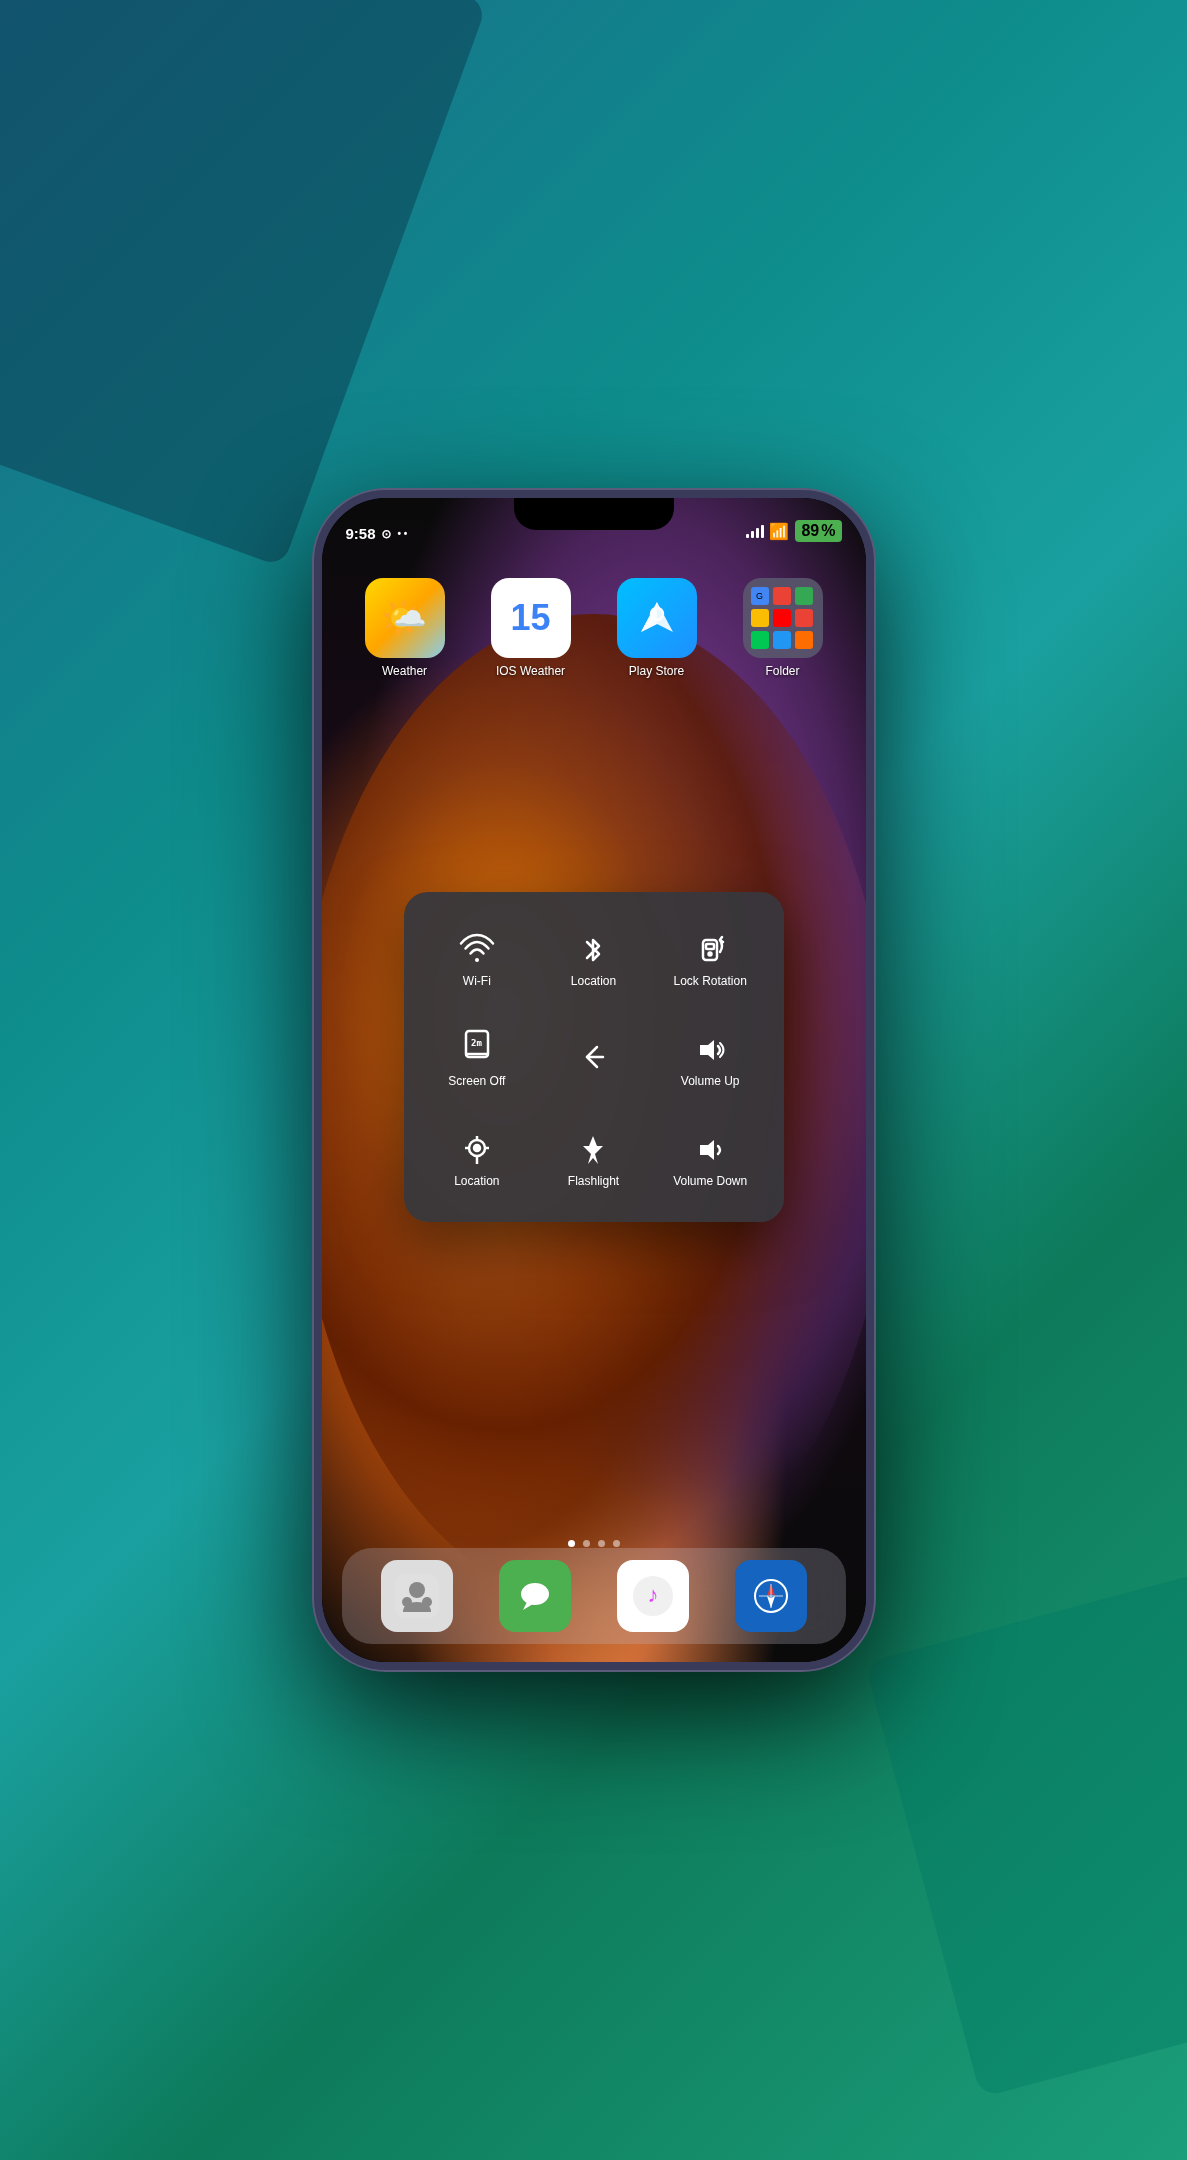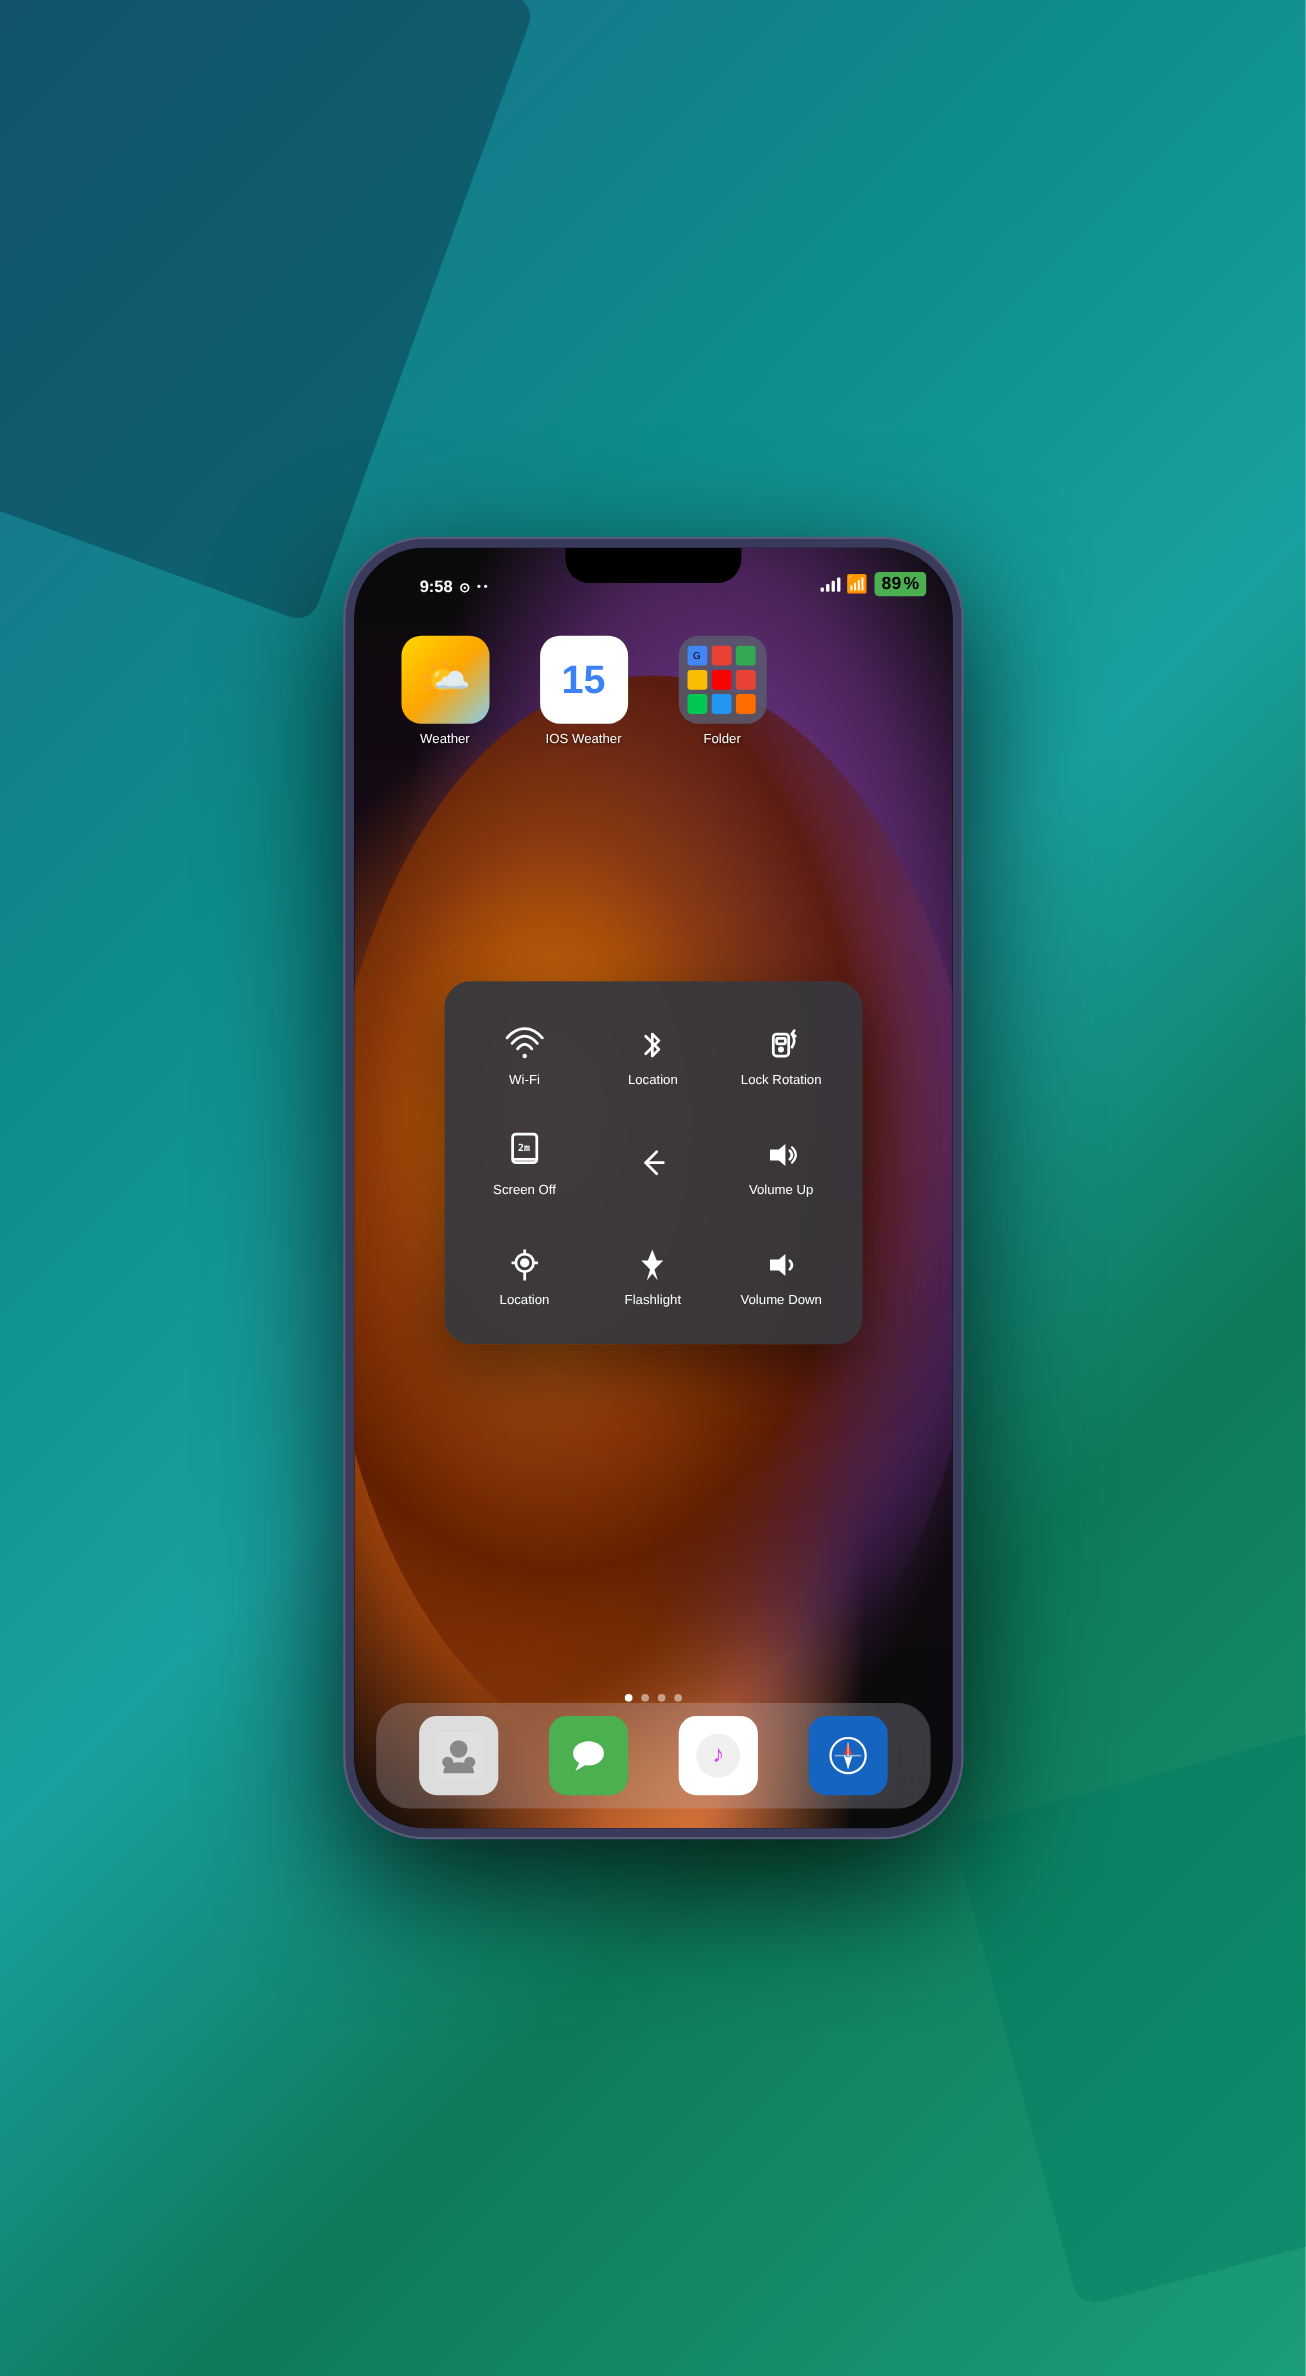--- a/index.html
+++ b/index.html
@@ -342,21 +342,21 @@
 <div class="phone">
   <div class="phone-screen">
 
     <div class="wallpaper"></div>
     <div class="planet"></div>
 
     <div class="notch"></div>
 
     <div class="status-bar">
       <div class="status-left">
-        <span style="font-size:15px;font-weight:700;margin-left:36px;">9:58</span>
+        <span style="font-size:15px;font-weight:700;">9:58</span>
         <span style="font-size:12px;">⊙</span>
         <span style="font-size:10px;">• •</span>
       </div>
       <div class="status-right">
         <div class="signal-bars">
           <div class="signal-bar" style="height:4px;"></div>
           <div class="signal-bar" style="height:7px;"></div>
           <div class="signal-bar" style="height:10px;"></div>
           <div class="signal-bar" style="height:13px;"></div>
         </div>
@@ -377,20 +377,30 @@
         <span class="app-icon-label">Weather</span>
       </div>
 
       <div class="app-icon">
         <div class="app-icon-img ios-launcher" style="background:white;color:#FF6B35;">
           <span style="font-size:36px;font-weight:900;color:#3b82f6;">15</span>
         </div>
         <span class="app-icon-label">IOS Weather</span>
       </div>
 
+      <div class="app-icon">
+        <div class="app-icon-img app-store">
+          <svg width="44" height="44" viewBox="0 0 44 44">
+            <path d="M22 6 L38 36 L22 28 L6 36 Z" fill="white" opacity="0.9"></path>
+            <path d="M22 6 L6 36 L22 28 Z" fill="white" opacity="0.7"></path>
+            <circle cx="22" cy="18" r="6" fill="none" stroke="white" stroke-width="2.5"></circle>
+          </svg>
+        </div>
+        <span class="app-icon-label">Play Store</span>
+      </div>
 
       <div class="app-icon">
         <div class="app-icon-img" style="background:rgba(90,90,110,0.85);display:grid;grid-template-columns:repeat(3,1fr);gap:2px;padding:8px;width:80px;height:80px;">
           <div style="background:#4285F4;border-radius:3px;width:18px;height:18px;display:flex;align-items:center;justify-content:center;font-size:9px;">G</div>
           <div style="background:#EA4335;border-radius:3px;width:18px;height:18px;"></div>
           <div style="background:#34A853;border-radius:3px;width:18px;height:18px;"></div>
           <div style="background:#FBBC04;border-radius:3px;width:18px;height:18px;"></div>
           <div style="background:#FF0000;border-radius:3px;width:18px;height:18px;"></div>
           <div style="background:#EA4335;border-radius:3px;width:18px;height:18px;"></div>
           <div style="background:#00C853;border-radius:3px;width:18px;height:18px;"></div>

